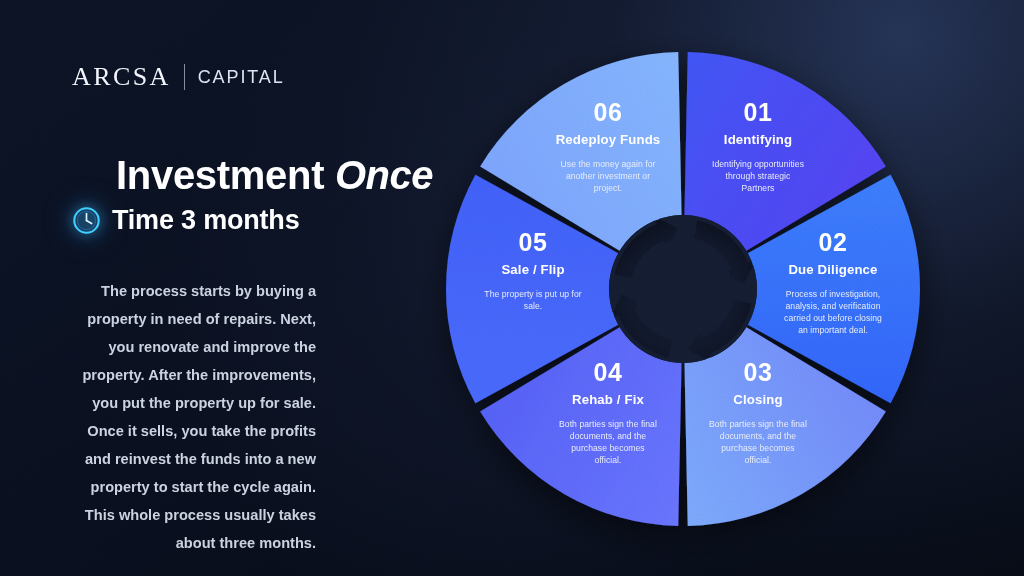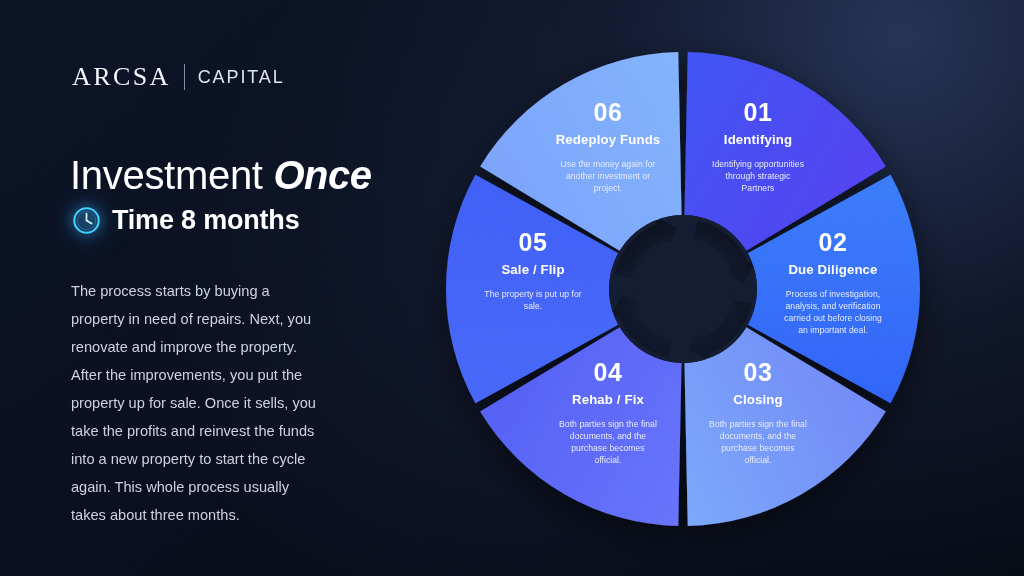--- a/index.html
+++ b/index.html
@@ -37,35 +37,35 @@
   .logo .bar{width:1px;height:26px;background:#9aa6bd;opacity:.85;}
   .logo .capital{
     font-family:"Liberation Sans", sans-serif;font-size:18px;letter-spacing:1.9px;
     color:#dfe5f0;line-height:1;font-weight:400;
   }
 
   .headline{
     position:absolute;left:70px;top:155px;white-space:nowrap;
     font-size:40px;color:#ffffff;line-height:1;letter-spacing:-.3px;
   }
-  .headline .light{font-weight:400;}
+  .headline .light{font-weight:700;margin-left:46px;}
   .headline .bold{font-weight:700;font-style:italic;letter-spacing:-.5px;}
 
   .timerow{position:absolute;left:72px;top:206px;display:flex;align-items:center;gap:11px;}
   .clock{
     width:29px;height:29px;position:relative;flex:0 0 auto;
     filter:drop-shadow(0 0 6px rgba(64,196,255,.95)) drop-shadow(0 0 13px rgba(40,150,255,.6));
   }
   .time-text{
     font-size:27px;font-weight:700;color:#ffffff;line-height:1;letter-spacing:-.2px;
   }
 
   .para{
     position:absolute;left:71px;top:262px;width:245px;
-    font-size:14.6px;line-height:1.92;color:#ccd3e0;font-weight:400;
+    font-size:14.6px;line-height:1.92;color:#ccd3e0;font-weight:700;text-align:right;
   }
 
   
   #wheel{position:absolute;left:446px;top:52px;width:474px;height:474px;}
   #wheel svg{display:block;overflow:visible;}
 
   .seg-num{font-size:25px;font-weight:700;fill:#ffffff;letter-spacing:.5px;}
   .seg-title{font-size:13.2px;font-weight:700;fill:#ffffff;letter-spacing:.15px;}
   .seg-desc{font-size:8.6px;font-weight:400;fill:#e8edf8;letter-spacing:.05px;}
 </style>
@@ -86,21 +86,21 @@
 
   <div class="timerow">
     <span class="clock">
       <svg width="29" height="29" viewBox="0 0 29 29">
         <circle cx="14.5" cy="14.5" r="12.2" fill="none" stroke="#3fd0ff" stroke-width="2.1"></circle>
         <circle cx="14.5" cy="14.5" r="9.2" fill="none" stroke="#2a86e8" stroke-width="1" opacity=".5"></circle>
         <line x1="14.5" y1="14.5" x2="14.5" y2="7.6" stroke="#d8f4ff" stroke-width="1.7" stroke-linecap="round"></line>
         <line x1="14.5" y1="14.5" x2="19.6" y2="17.6" stroke="#d8f4ff" stroke-width="1.7" stroke-linecap="round"></line>
       </svg>
     </span>
-    <span class="time-text">Time 8 months</span>
+    <span class="time-text">Time 3 months</span>
   </div>
 
   <p class="para">The process starts by buying a property in need of repairs. Next, you renovate and improve the property. After the improvements, you put the property up for sale. Once it sells, you take the profits and reinvest the funds into a new property to start the cycle again. This whole process usually takes about three months.</p>
 
   <div id="wheel">
     <svg id="wheel-svg" width="474" height="474" viewBox="0 0 474 474">
         <defs>
           <filter id="wheelShadow" x="-25%" y="-25%" width="150%" height="150%">
             <feDropShadow dx="0" dy="10" stdDeviation="16" flood-color="#000000" flood-opacity="0.55"></feDropShadow>
           </filter>

